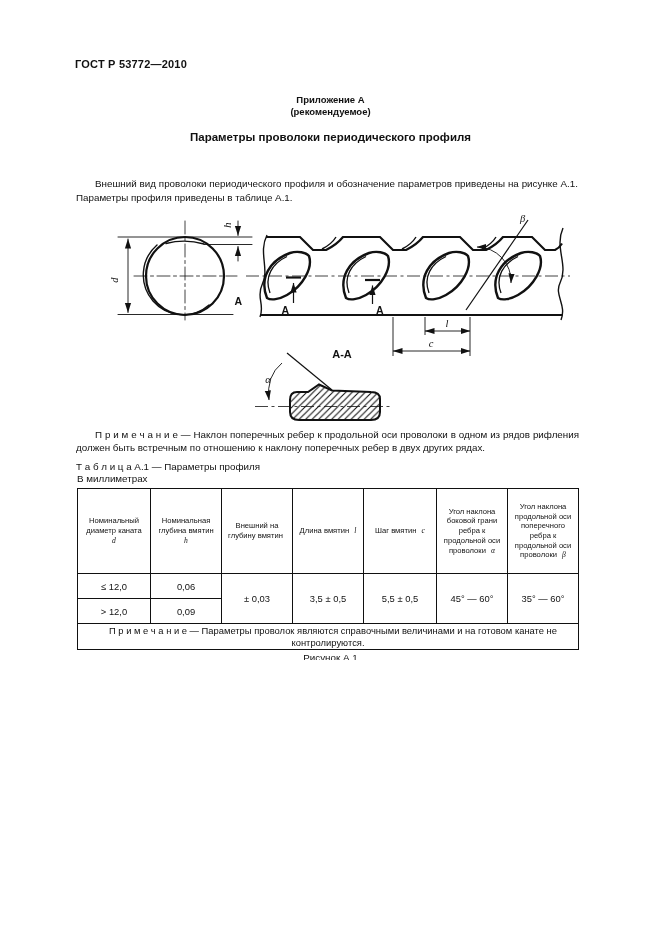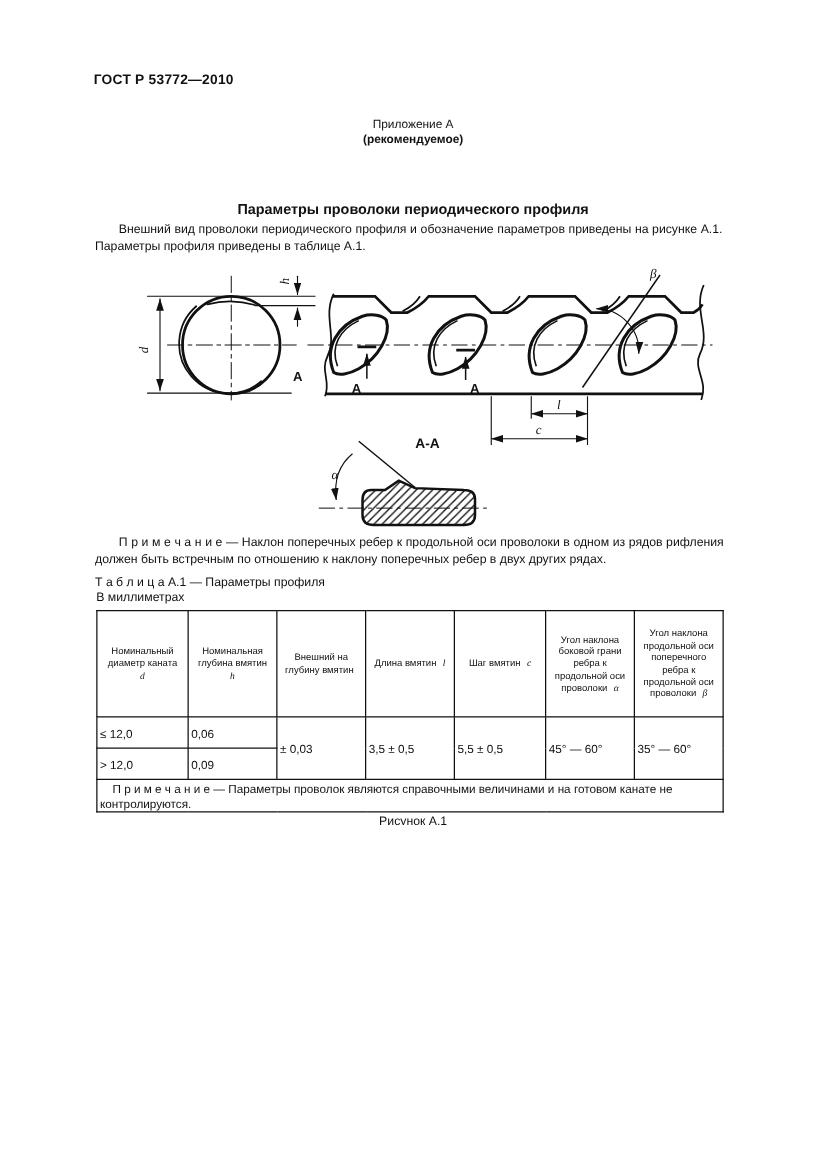--- a/index.html
+++ b/index.html
@@ -1,32 +1,32 @@
 <!DOCTYPE html>
 <html><head>
 <meta charset="utf-8">
 <style>
   html,body{margin:0;padding:0;background:#fff;}
   .page{position:relative;width:661px;height:660px;background:#fff;overflow:hidden;
         font-family:"Liberation Sans",sans-serif;color:#111;}
   .gost{position:absolute;left:75px;top:58px;font-weight:bold;font-size:11px;letter-spacing:.2px;}
   .centerline-text{position:absolute;left:0;width:661px;text-align:center;}
-  .appx1{top:94px;font-weight:normal;font-size:9.5px;}
+  .appx1{top:94px;font-weight:bold;font-size:9.5px;}
   .appx2{top:106px;font-weight:bold;font-size:9.5px;}
-  .main-title{top:162px;font-weight:bold;font-size:11.5px;}
+  .main-title{top:131px;font-weight:bold;font-size:11.5px;}
   .bodytext{position:absolute;margin:0;font-size:9.8px;line-height:13.8px;text-align:justify;}
   .intro{left:76px;top:177px;width:502px;text-indent:19px;}
   .fignote{left:76px;top:428px;width:503px;line-height:13px;text-indent:19px;}
   .tbl-title{position:absolute;left:76px;top:461px;font-size:9.8px;}
   .units{position:absolute;left:77px;top:473px;width:500px;font-size:9.8px;}
   table.params{position:absolute;left:77px;top:488px;width:501px;border-collapse:collapse;table-layout:fixed;}
   table.params th,table.params td{border:1px solid #111;}
   table.params th{font-size:7.6px;font-weight:normal;line-height:9.7px;padding:2px 2px;height:80px;
         vertical-align:middle;text-align:center;}
-  table.params td{font-size:9.4px;text-align:left;height:22px;vertical-align:middle;padding:1px 2px;}
+  table.params td{font-size:9.4px;text-align:center;height:22px;vertical-align:middle;padding:1px 2px;}
   .var{font-style:italic;font-family:"Liberation Serif",serif;}
   .vblk{display:block;margin-top:1px;}
   .vinl{margin-left:3px;}
   td.tnote{font-size:9.4px;line-height:11.6px;text-align:justify;padding:3px 6px 4px 6px;
         text-indent:10px;height:auto;}
   .fig-caption{top:652px;font-size:9.8px;}
   .pagenum{position:absolute;left:78px;top:845px;font-size:10px;}
   
   svg.fig{position:absolute;left:70px;top:213px;width:510px;height:215px;}
   svg.fig .thick{stroke:#111;stroke-width:2.2;fill:none;}

